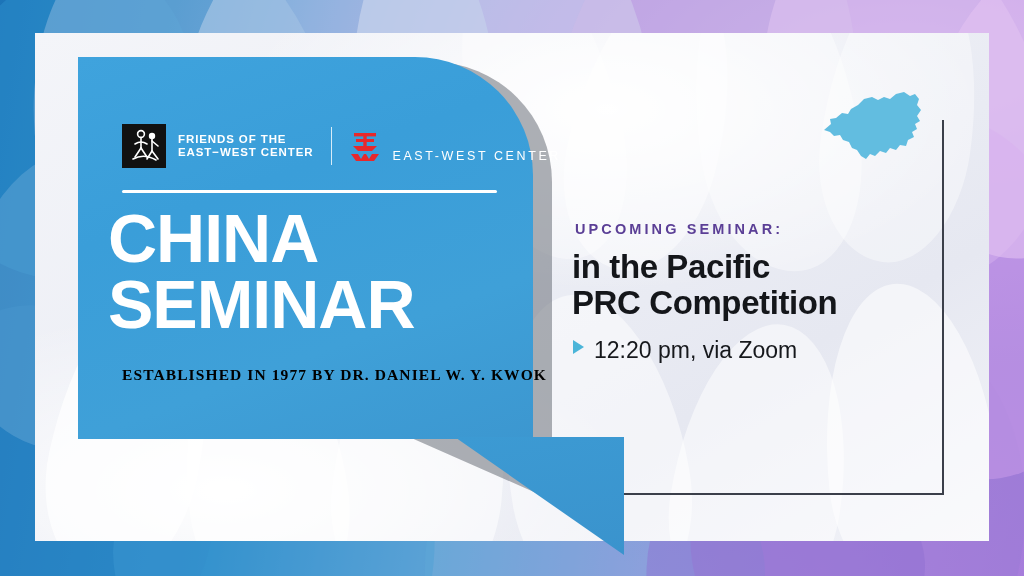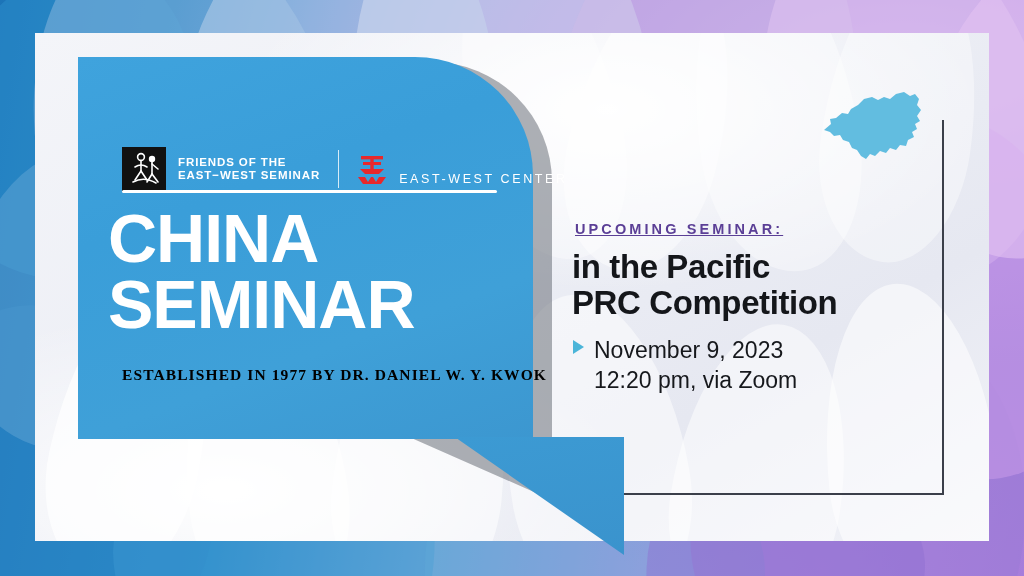--- a/index.html
+++ b/index.html
@@ -61,39 +61,39 @@
       filter:blur(0.4px);}
   .bubble{position:absolute;left:78px;top:57px;width:468px;height:438px;}
   .bubble-body{position:absolute;left:0;top:0;width:455px;height:382px;
       background:linear-gradient(160deg,#3fa3dd 0%, #3a9ed9 35%, #3fa0d8 70%, #3c97d0 100%);
       border-radius:0 118px 0 0;}
   .bubble-tail{position:absolute;left:380px;top:380px;width:166px;height:118px;
       background:linear-gradient(170deg,#3c9ad3 0%, #3a93cd 100%);
       clip-path:polygon(0 0,100% 0,100% 100%,0 2%);}
 
   
-  .logo-row{position:absolute;left:122px;top:146px;display:flex;align-items:center;height:46px;}
+  .logo-row{position:absolute;left:122px;top:123px;display:flex;align-items:center;height:46px;}
   .fewc-mark{width:44px;height:44px;background:#111;position:relative;flex:none;}
   .fewc-label{margin-left:12px;color:#ffffff;font-weight:bold;font-size:11.5px;
       line-height:13.5px;letter-spacing:.9px;white-space:nowrap;}
   .logo-divider{width:1px;height:38px;background:rgba(255,255,255,.8);margin:0 18px;}
   .ewc-mark{width:30px;height:32px;flex:none;}
   .ewc-label{margin-left:12px;color:#ffffff;font-size:12.5px;font-weight:500;letter-spacing:2.6px;white-space:nowrap;margin-top:20px;}
 
   .logo-rule{position:absolute;left:122px;top:190px;width:375px;height:3px;background:#ffffff;border-radius:2px;}
 
   
   .china-title{position:absolute;left:108px;top:205px;width:400px;color:#ffffff;
       font-weight:bold;font-size:68px;line-height:66px;letter-spacing:-1px;}
   .established{position:absolute;left:122px;top:366px;width:400px;color:#000000;
       font-family:"Liberation Serif", serif;font-weight:bold;font-size:15.5px;letter-spacing:1.1px;white-space:nowrap;}
 
   
   .kicker{position:absolute;left:575px;top:221px;color:#5b3f96;font-size:14.5px;
-      font-weight:bold;letter-spacing:3.1px;white-space:nowrap;text-decoration:underline;}
+      font-weight:bold;letter-spacing:3.1px;white-space:nowrap;}
   .headline{position:absolute;left:572px;top:249px;width:340px;color:#14161a;
       font-weight:bold;font-size:33px;line-height:36px;letter-spacing:-.4px;}
   .detail{position:absolute;left:594px;top:335px;width:330px;color:#16181c;
       font-size:23px;line-height:30px;}
   .tri{position:absolute;left:573px;top:340px;width:0;height:0;
       border-left:11px solid #4bb5d9;border-top:7px solid transparent;border-bottom:7px solid transparent;}
 
   
   .map{position:absolute;left:818px;top:88px;width:108px;height:86px;}
 
@@ -166,21 +166,21 @@
           <path d="M19 24 L13 33"></path>
           <path d="M19 24 L25 33"></path>
           <path d="M30 27 L25 35"></path>
           <path d="M30 27 L36 35"></path>
           <path d="M11 35 Q22 29 34 36"></path>
         </g>
       </svg>
     </div>
     <div class="fewc-label">
       <div>FRIENDS OF THE</div>
-      <div>EAST−WEST SEMINAR</div>
+      <div>EAST−WEST CENTER</div>
     </div>
     <div class="logo-divider"></div>
     <svg class="ewc-mark" viewBox="0 0 30 32">
       <g fill="#e8282b">
         <rect x="4" y="3" width="22" height="3.4"></rect>
         <rect x="13.3" y="3" width="3.4" height="15"></rect>
         <path d="M6 9 L24 9 L24 12 L6 12 Z"></path>
         <path d="M3 16 L27 16 L22 21 L8 21 Z"></path>
         <path d="M1 24 L8 24 L11 29 L14 24 L16 24 L19 29 L22 24 L29 24 L24 31 L6 31 Z"></path>
       </g>
@@ -196,17 +196,16 @@
   </div>
   <div class="established">ESTABLISHED IN 1977 BY DR. DANIEL W. Y. KWOK</div>
 
   <div class="kicker">UPCOMING SEMINAR:</div>
   <div class="headline">
     <div>in the Pacific</div>
     <div>PRC Competition</div>
   </div>
   <div class="tri"></div>
   <div class="detail">
-    <div>November 9, 2023</div>
     <div>12:20 pm, via Zoom</div>
   </div>
 
 </div>
 
 </body></html>

